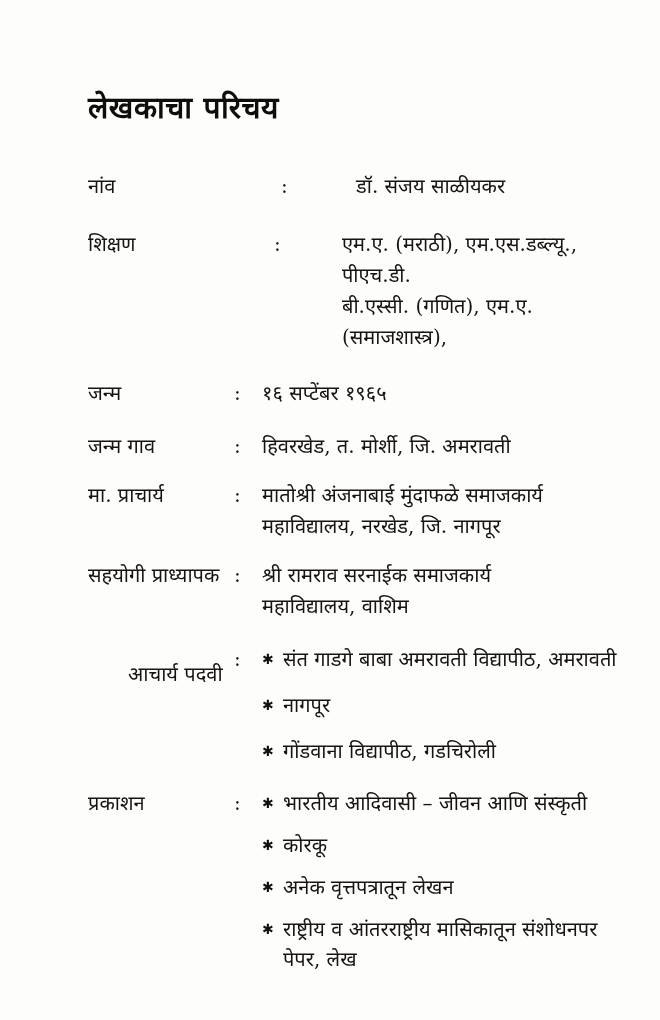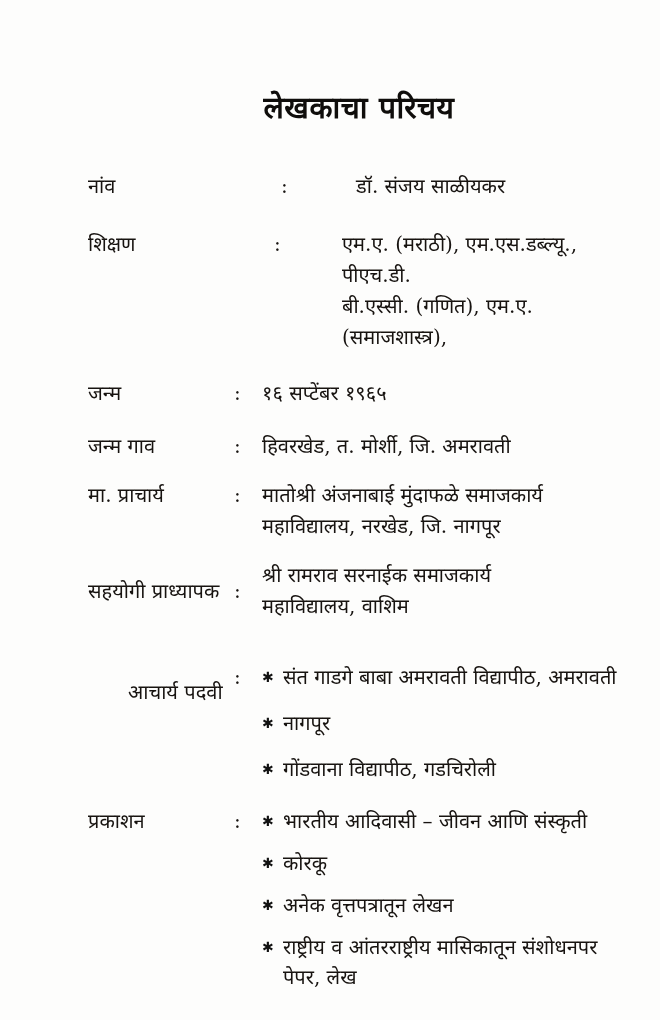--- a/index.html
+++ b/index.html
@@ -13,42 +13,42 @@
     width: 660px;
     height: 1020px;
     box-sizing: border-box;
     background: #fdfdfc;
     color: #171310;
     padding: 86px 30px 0 88px;
     overflow: hidden;
   }
   .title {
     margin: 0 0 44px 0;
-    text-align: center;
+    text-align: left;
     font-size: 30px;
     font-weight: 700;
     letter-spacing: 0.5px;
     color: #0f0d0b;
   }
   .row {
     display: flex;
     align-items: flex-start;
     font-size: 20px;
     line-height: 31px;
   }
   .label-col { width: 146px; flex: none; font-weight: 500; }
   .colon-col { width: 28px; flex: none; text-align: left; }
   .value-col { flex: 1; }
   .label-line2 { margin-top: 15px; margin-left: 40px; }
   .mb-27 { margin-bottom: 27px; gap: 47px; }
   .mb-25 { margin-bottom: 25px; gap: 40px; }
   .mb-22 { margin-bottom: 22px; }
   .mb-26 { margin-bottom: 18px; }
   .mb-18 { margin-bottom: 18px; }
-  .mb-23 { margin-bottom: 40px; align-items: center; }
+  .mb-23 { margin-bottom: 22px; }
   .mb-10 { margin-bottom: 10px; }
   .bullet-item {
     display: flex;
     align-items: flex-start;
     line-height: 30px;
     margin-bottom: 12px;
   }
   .bullet-item.wide-gap { margin-bottom: 16px; }
   .bullet-glyph {
     flex: none;

